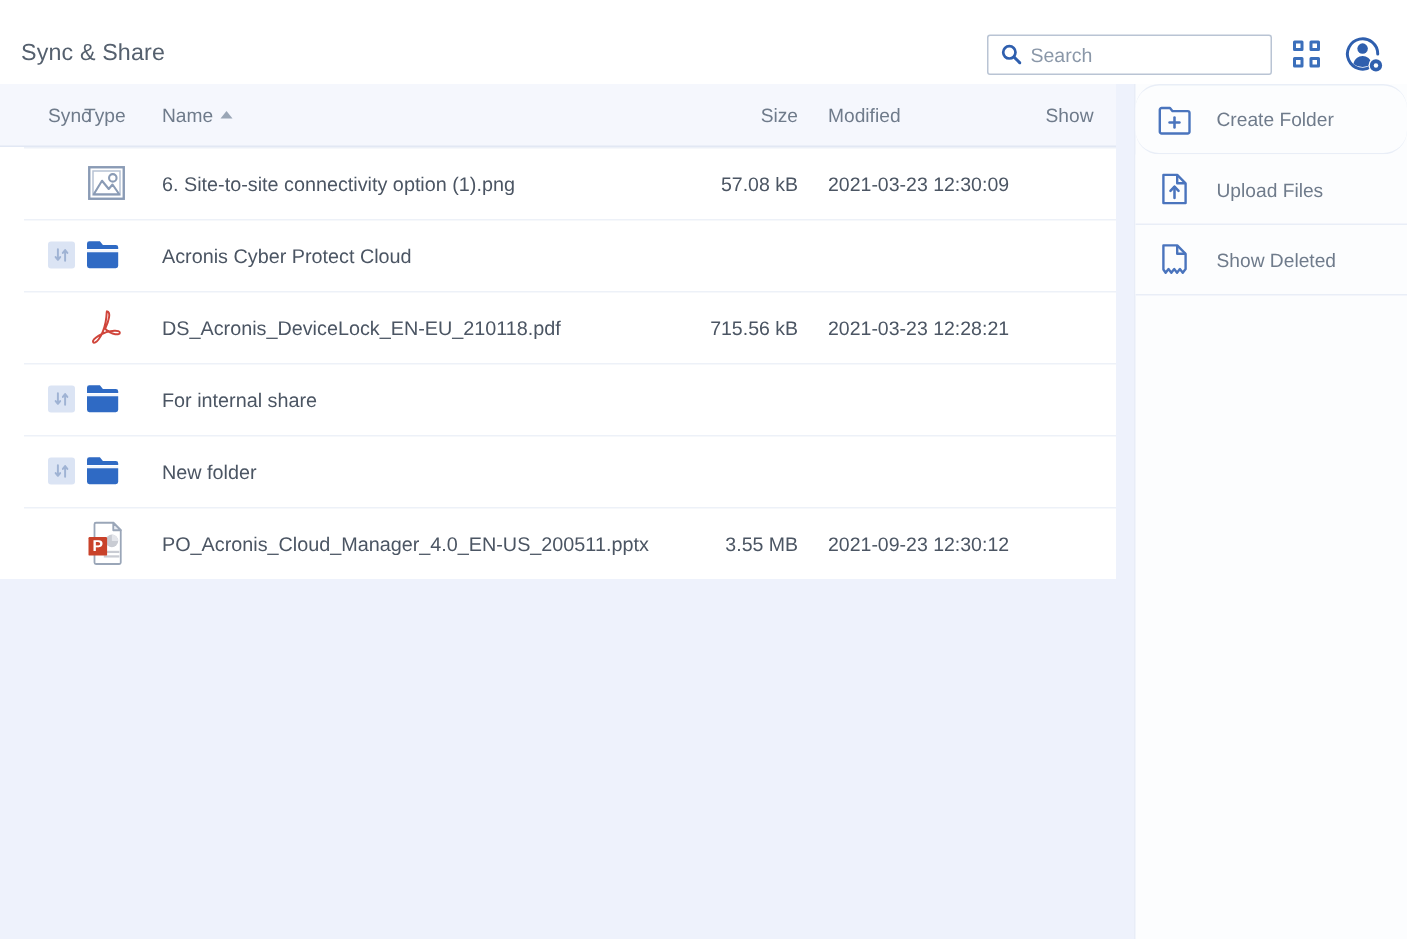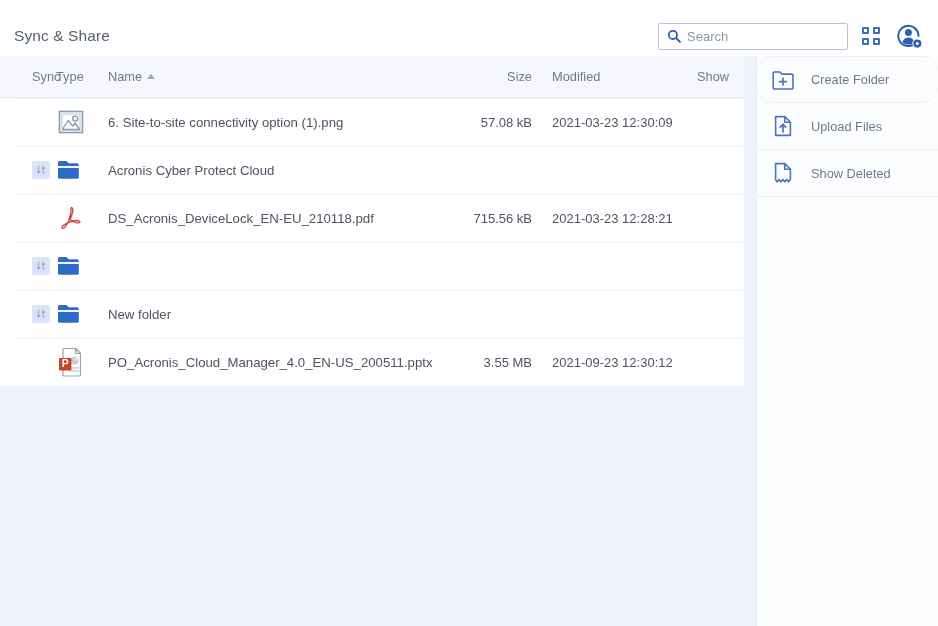--- a/index.html
+++ b/index.html
@@ -355,20 +355,21 @@
               </svg>
             </span>
           </div>
           <div class="col-type type-cell">
             <svg width="32" height="26" viewBox="0 0 32 26">
               <path d="M2 5.5 a1.6 1.6 0 0 1 1.6-1.6 h7 l2 2.4 h8.6 a1.6 1.6 0 0 1 1.6 1.6 v1.1 h-20.8 z" fill="#2f6ac4"></path>
               <rect x="2" y="9.6" width="20.8" height="1.5" fill="#f3f6fc"></rect>
               <path d="M2 11.1 h20.8 v9.1 a1.6 1.6 0 0 1 -1.6 1.6 h-17.6 a1.6 1.6 0 0 1 -1.6 -1.6 z" fill="#2f6ac4"></path>
             </svg>
           </div>
+          <div class="col-name cell-text">For internal share</div>
           <div class="col-size cell-size"></div>
           <div class="col-mod cell-mod"></div>
           <div class="col-link"></div>
         </div>
 
         <div class="row">
           <div class="col-sync">
             <span class="sync-badge">
               <svg width="12" height="12" viewBox="0 0 12 12">
                 <path d="M3.6 2.2 L3.6 9.2 M3.6 9.2 L2.1 7.4 M3.6 9.2 L5.1 7.4" fill="none" stroke="#9fb3d4" stroke-width="1.3" stroke-linecap="round" stroke-linejoin="round"></path>

